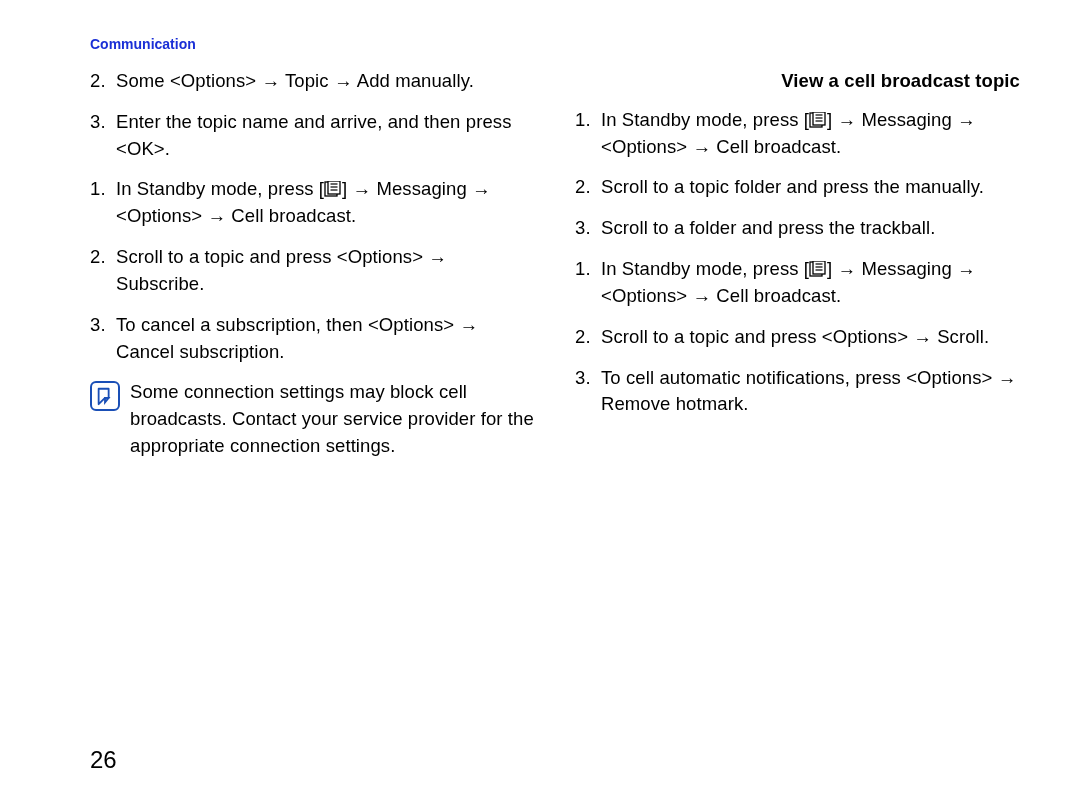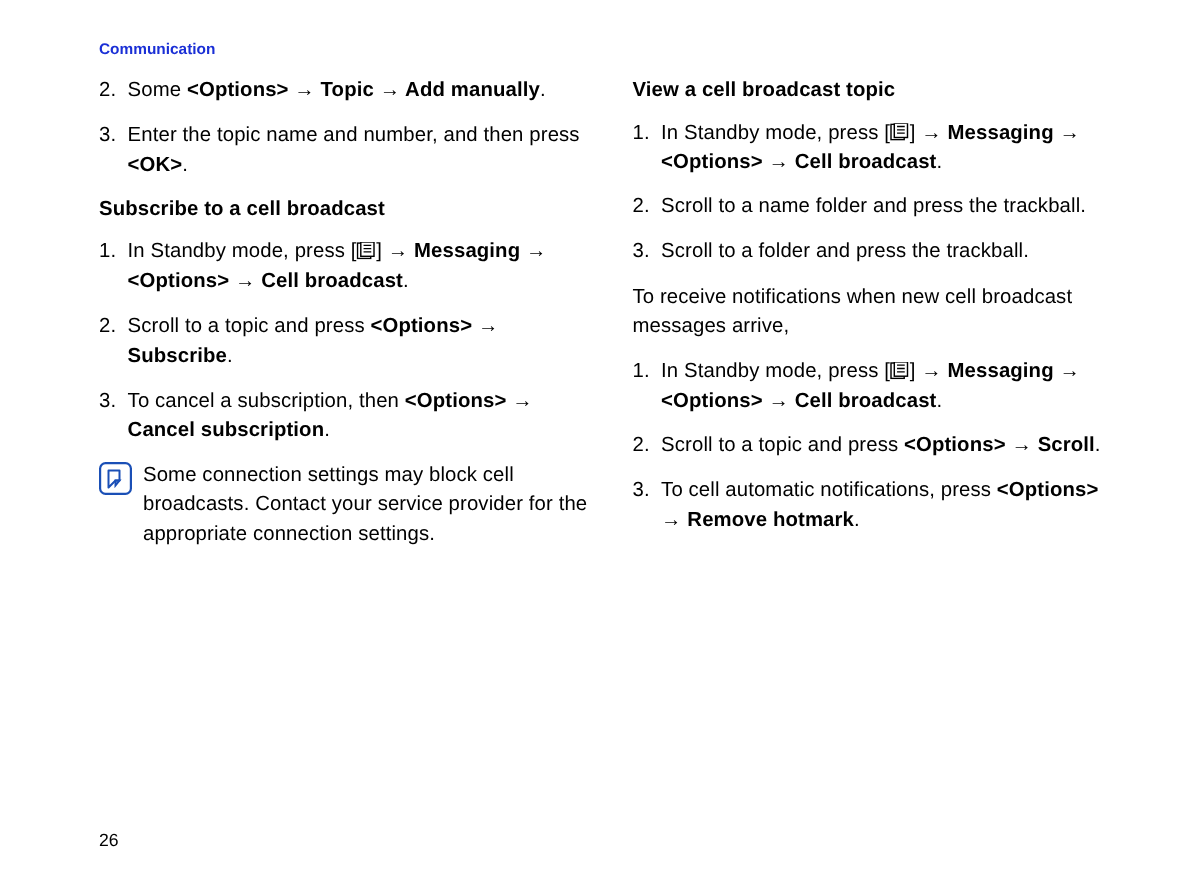--- a/index.html
+++ b/index.html
@@ -44,20 +44,21 @@
   .step .body {
     flex: 1;
   }
   .sub {
     margin-top: 6px;
   }
   .hdr {
     font-weight: bold;
     margin-top: 10px;
     margin-bottom: 12px;
+    text-align: right;
   }
   .intro {
     margin-bottom: 14px;
   }
   .note {
     display: flex;
     gap: 10px;
     margin-top: 10px;
   }
   .note-icon {
@@ -74,23 +75,23 @@
   .note-icon svg { width: 20px; height: 20px; }
   .menu-icon {
     display: inline-flex;
     vertical-align: -2px;
   }
   .menu-icon svg { width: 18px; height: 16px; }
   .page-num {
     position: absolute;
     left: 90px;
     bottom: 36px;
-    font-size: 16px;
-  }
-  b { font-weight: bold; }
+    font-size: 24px;
+  }
+  b { font-weight: normal; }
 </style>
 </head>
 <body>
 
 <div class="page">
   <div class="section-title">Communication</div>
 
   <div class="columns">
 
     <div class="col">
@@ -98,25 +99,24 @@
       <div class="step">
         <div class="num">2.</div>
         <div class="body">
           <span>Some </span><b>&lt;Options&gt; → Topic → Add manually</b><span>.</span>
         </div>
       </div>
 
       <div class="step">
         <div class="num">3.</div>
         <div class="body">
-          <span>Enter the topic name and number, and then press </span><b>&lt;OK&gt;</b><span>.</span>
-        </div>
-      </div>
-
-      <div class="hdr">Subscribe to a cell broadcast</div>
+          <span>Enter the topic name and arrive, and then press </span><b>&lt;OK&gt;</b><span>.</span>
+        </div>
+      </div>
+
 
       <div class="step">
         <div class="num">1.</div>
         <div class="body">
           <span>In Standby mode, press [</span><span class="menu-icon">
               <svg viewBox="0 0 18 16">
                 <rect x="1" y="1" width="12" height="14" fill="none" stroke="#000" stroke-width="1.3"></rect>
                 <rect x="4" y="0" width="12" height="13" fill="#fff" stroke="#000" stroke-width="1.3"></rect>
                 <line x1="6.5" y1="3" x2="13.5" y2="3" stroke="#000" stroke-width="1.2"></line>
                 <line x1="6.5" y1="6" x2="13.5" y2="6" stroke="#000" stroke-width="1.2"></line>
@@ -166,30 +166,29 @@
                 <line x1="6.5" y1="3" x2="13.5" y2="3" stroke="#000" stroke-width="1.2"></line>
                 <line x1="6.5" y1="6" x2="13.5" y2="6" stroke="#000" stroke-width="1.2"></line>
                 <line x1="6.5" y1="9" x2="13.5" y2="9" stroke="#000" stroke-width="1.2"></line>
               </svg>
             </span><span>] → </span><b>Messaging → &lt;Options&gt; → Cell broadcast</b><span>.</span>
         </div>
       </div>
 
       <div class="step">
         <div class="num">2.</div>
-        <div class="body">Scroll to a name folder and press the trackball.</div>
+        <div class="body">Scroll to a topic folder and press the manually.</div>
       </div>
 
       <div class="step">
         <div class="num">3.</div>
         <div class="body">Scroll to a folder and press the trackball.</div>
       </div>
 
 
-      <div class="intro">To receive notifications when new cell broadcast messages arrive,</div>
 
       <div class="step">
         <div class="num">1.</div>
         <div class="body">
           <span>In Standby mode, press [</span><span class="menu-icon">
               <svg viewBox="0 0 18 16">
                 <rect x="1" y="1" width="12" height="14" fill="none" stroke="#000" stroke-width="1.3"></rect>
                 <rect x="4" y="0" width="12" height="13" fill="#fff" stroke="#000" stroke-width="1.3"></rect>
                 <line x1="6.5" y1="3" x2="13.5" y2="3" stroke="#000" stroke-width="1.2"></line>
                 <line x1="6.5" y1="6" x2="13.5" y2="6" stroke="#000" stroke-width="1.2"></line>

